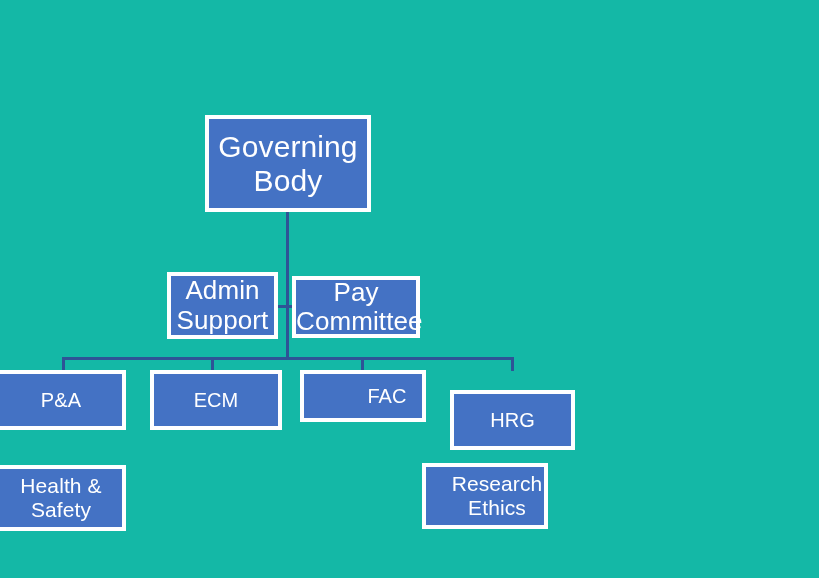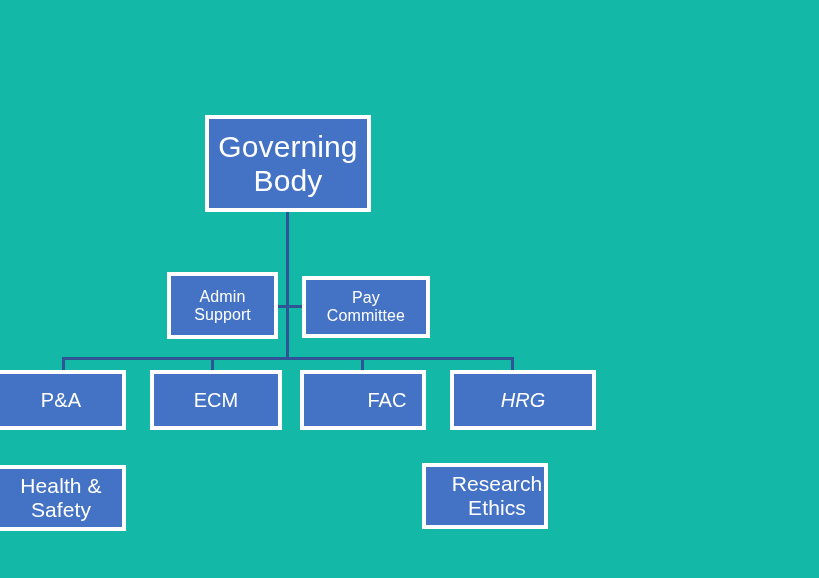--- a/index.html
+++ b/index.html
@@ -44,21 +44,21 @@
   }
 
   .node-label {
     display: block;
     width: 100%;
     padding: 0 2px;
   }
 
   
   .lvl-root   { font-size: 30px; }
-  .lvl-second { font-size: 16px; }
+  .lvl-second { font-size: 26px; }
   .lvl-third  { font-size: 20px; }
   .lvl-fourth { font-size: 21px; }
 
   
   .clip-left {
     border-left: 0;
   }
 </style>
 </head>
 <body>
@@ -79,38 +79,38 @@
   <div class="node lvl-root" style="left:205px; top:115px; width:166px; height:97px;">
     <span class="node-label">Governing
 Body</span>
   </div>
 
   <div class="node lvl-second" style="left:167px; top:272px; width:111px; height:67px;">
     <span class="node-label">Admin
 Support</span>
   </div>
 
-  <div class="node lvl-second" style="left:302px; top:276px; width:128px; height:62px;">
+  <div class="node lvl-second" style="left:292px; top:276px; width:128px; height:62px;">
     <span class="node-label">Pay
 Committee</span>
   </div>
 
   <div class="node lvl-third clip-left" style="left:0px; top:370px; width:126px; height:60px;">
     <span class="node-label">P&amp;A</span>
   </div>
 
   <div class="node lvl-third" style="left:150px; top:370px; width:132px; height:60px;">
     <span class="node-label">ECM</span>
   </div>
 
-  <div class="node lvl-third" style="left:300px; top:370px; width:126px; height:60px;padding-left:48px;">
+  <div class="node lvl-third" style="left:300px; top:370px; width:126px; height:52px;padding-left:48px;">
     <span class="node-label">FAC</span>
   </div>
 
-  <div class="node lvl-third" style="left:450px; top:370px; width:146px; height:60px;font-style:italic;">
+  <div class="node lvl-third" style="left:450px; top:390px; width:125px; height:60px;">
     <span class="node-label">HRG</span>
   </div>
 
   <div class="node lvl-fourth clip-left" style="left:0px; top:465px; width:126px; height:66px;">
     <span class="node-label">Health &amp;
 Safety</span>
   </div>
 
 
   <div class="node lvl-fourth" style="left:422px; top:463px; width:126px; height:66px;padding-left:24px;">

